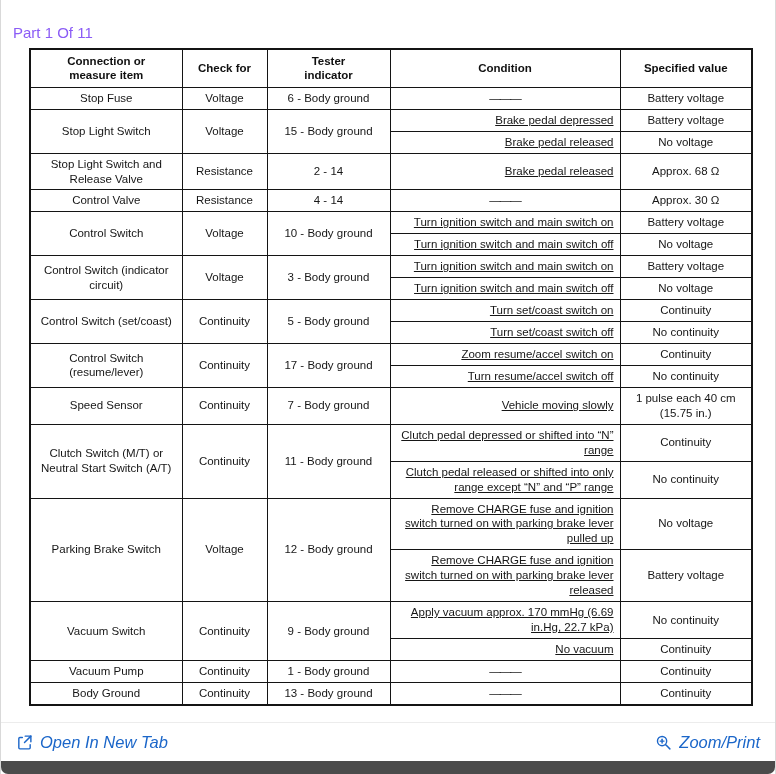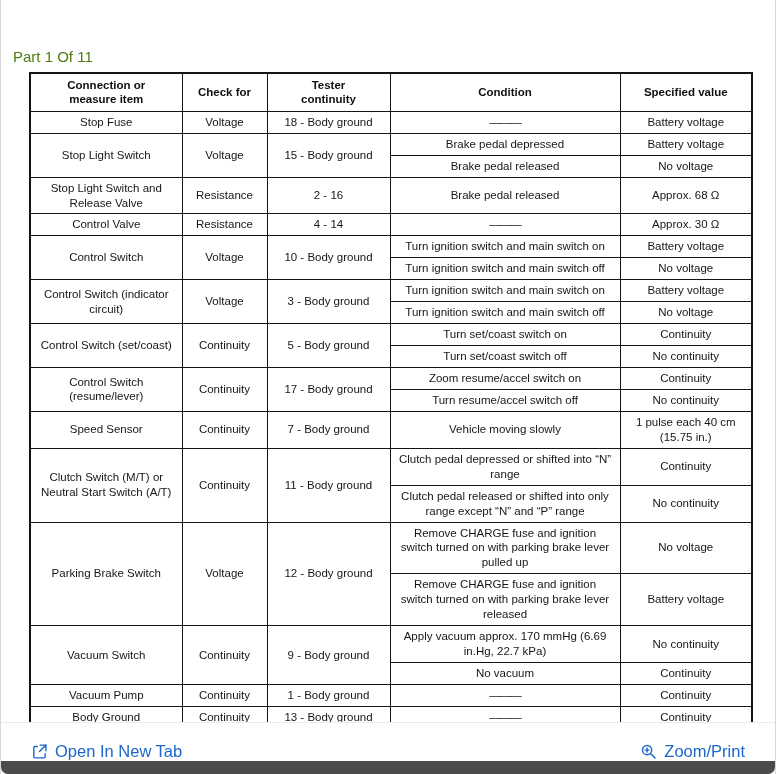--- a/index.html
+++ b/index.html
@@ -2,40 +2,40 @@
 <html><head>
 <meta charset="utf-8">
 <style>
   html,body { margin:0; padding:0; background:#ffffff; }
   .frame {
     width:776px; height:774px; box-sizing:border-box; position:relative;
     border-left:1px solid #d9d9d9; border-right:1px solid #d9d9d9;
     display:flex; flex-direction:column; background:#ffffff;
     font-family:"Liberation Sans", sans-serif;
   }
-  .titlebar { padding:24px 12px 2px 12px; font-size:15px; color:#4d7c0f;margin-top:24px; }
+  .titlebar { padding:24px 12px 2px 12px; font-size:15px; color:#8b5cf6; }
   .scan-area { flex:1; padding:5px 20px 0 28px; overflow:hidden; }
   table.spec { border-collapse:collapse; table-layout:fixed; width:722px; border:2px solid #141414; }
   table.spec th, table.spec td { border:1px solid #141414; }
   table.spec th {
     font-size:11.5px; font-weight:bold; color:#101010; text-align:center;
     white-space:pre-line; padding:4px 2px; line-height:1.25; background:#fff;
   }
   table.spec td {
     font-size:11.5px; color:#161616; padding:3px 6px; line-height:1.3;
     vertical-align:middle; background:#fff;
   }
   td.item { text-align:center; padding-left:8px; }
   td.center { text-align:center; }
   td.dash { text-align:center; letter-spacing:-1px; color:#1c1c1c; }
-  td.cond { text-align:center; }
+  td.cond { text-align:right;text-decoration:underline; }
   td.val { text-align:center; }
   .footer {
     height:38px; border-top:1px solid #ececec; display:flex;
-    align-items:flex-end; justify-content:space-between; padding:0 30px;
+    align-items:center; justify-content:space-between; padding:0 15px;font-style:italic;
   }
   .link {
     display:flex; align-items:center; gap:7px; color:#1b66c9;
     font-size:16.5px; text-decoration:none; cursor:pointer;
   }
   .link svg { display:block; }
   .bottombar { height:13px; background:#4b4b4b; border-radius:0 0 7px 7px; }
 </style>
 </head>
 <body>
@@ -52,48 +52,48 @@
           <col style="width:123px">
         <col style="width:230px">
           <col style="width:132px">
       </colgroup>
       <thead>
         <tr>
           <th>Connection or
 measure item</th>
           <th>Check for</th>
           <th>Tester
-continuity</th>
+indicator</th>
           <th>Condition</th>
           <th>Specified value</th>
         </tr>
       </thead>
       <tbody>
           <tr>
             <td class="item">Stop Fuse</td>
             <td class="center">Voltage</td>
-            <td class="center">18 - Body ground</td>
+            <td class="center">6 - Body ground</td>
             <td class="dash">———</td>
             <td class="val">Battery voltage</td>
           </tr>
           <tr>
             <td class="item" rowspan="2">Stop Light Switch</td>
             <td class="center" rowspan="2">Voltage</td>
             <td class="center" rowspan="2">15 - Body ground</td>
             <td class="cond">Brake pedal depressed</td>
             <td class="val">Battery voltage</td>
           </tr>
           <tr>
             <td class="cond">Brake pedal released</td>
             <td class="val">No voltage</td>
           </tr>
           <tr>
             <td class="item">Stop Light Switch and Release Valve</td>
             <td class="center">Resistance</td>
-            <td class="center">2 - 16</td>
+            <td class="center">2 - 14</td>
             <td class="cond">Brake pedal released</td>
             <td class="val">Approx. 68 Ω</td>
           </tr>
           <tr>
             <td class="item">Control Valve</td>
             <td class="center">Resistance</td>
             <td class="center">4 - 14</td>
             <td class="dash">———</td>
             <td class="val">Approx. 30 Ω</td>
           </tr>

